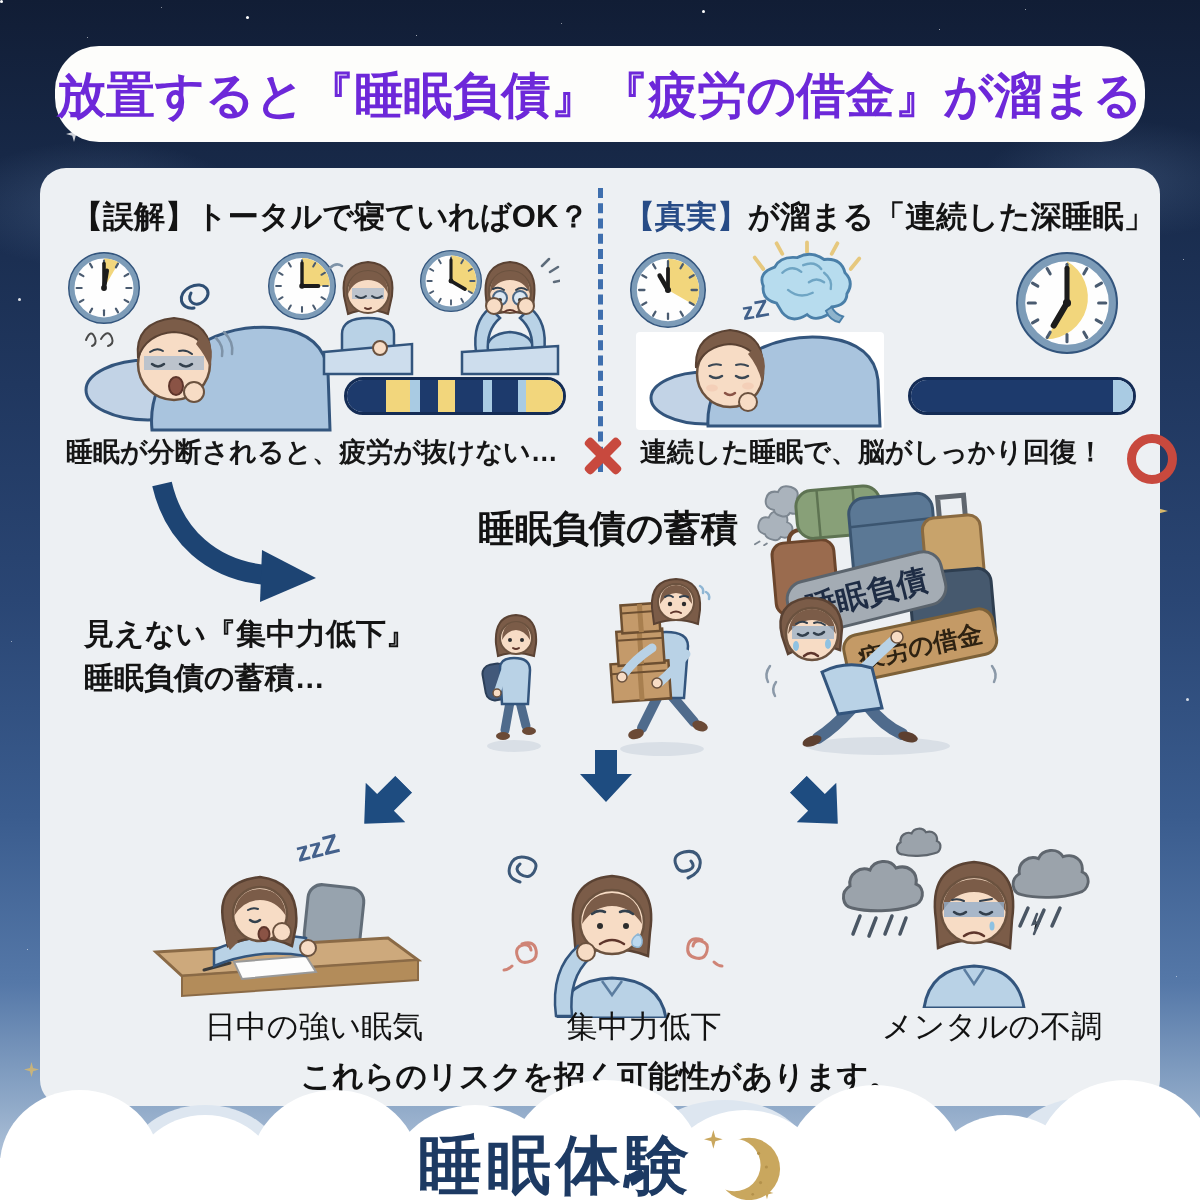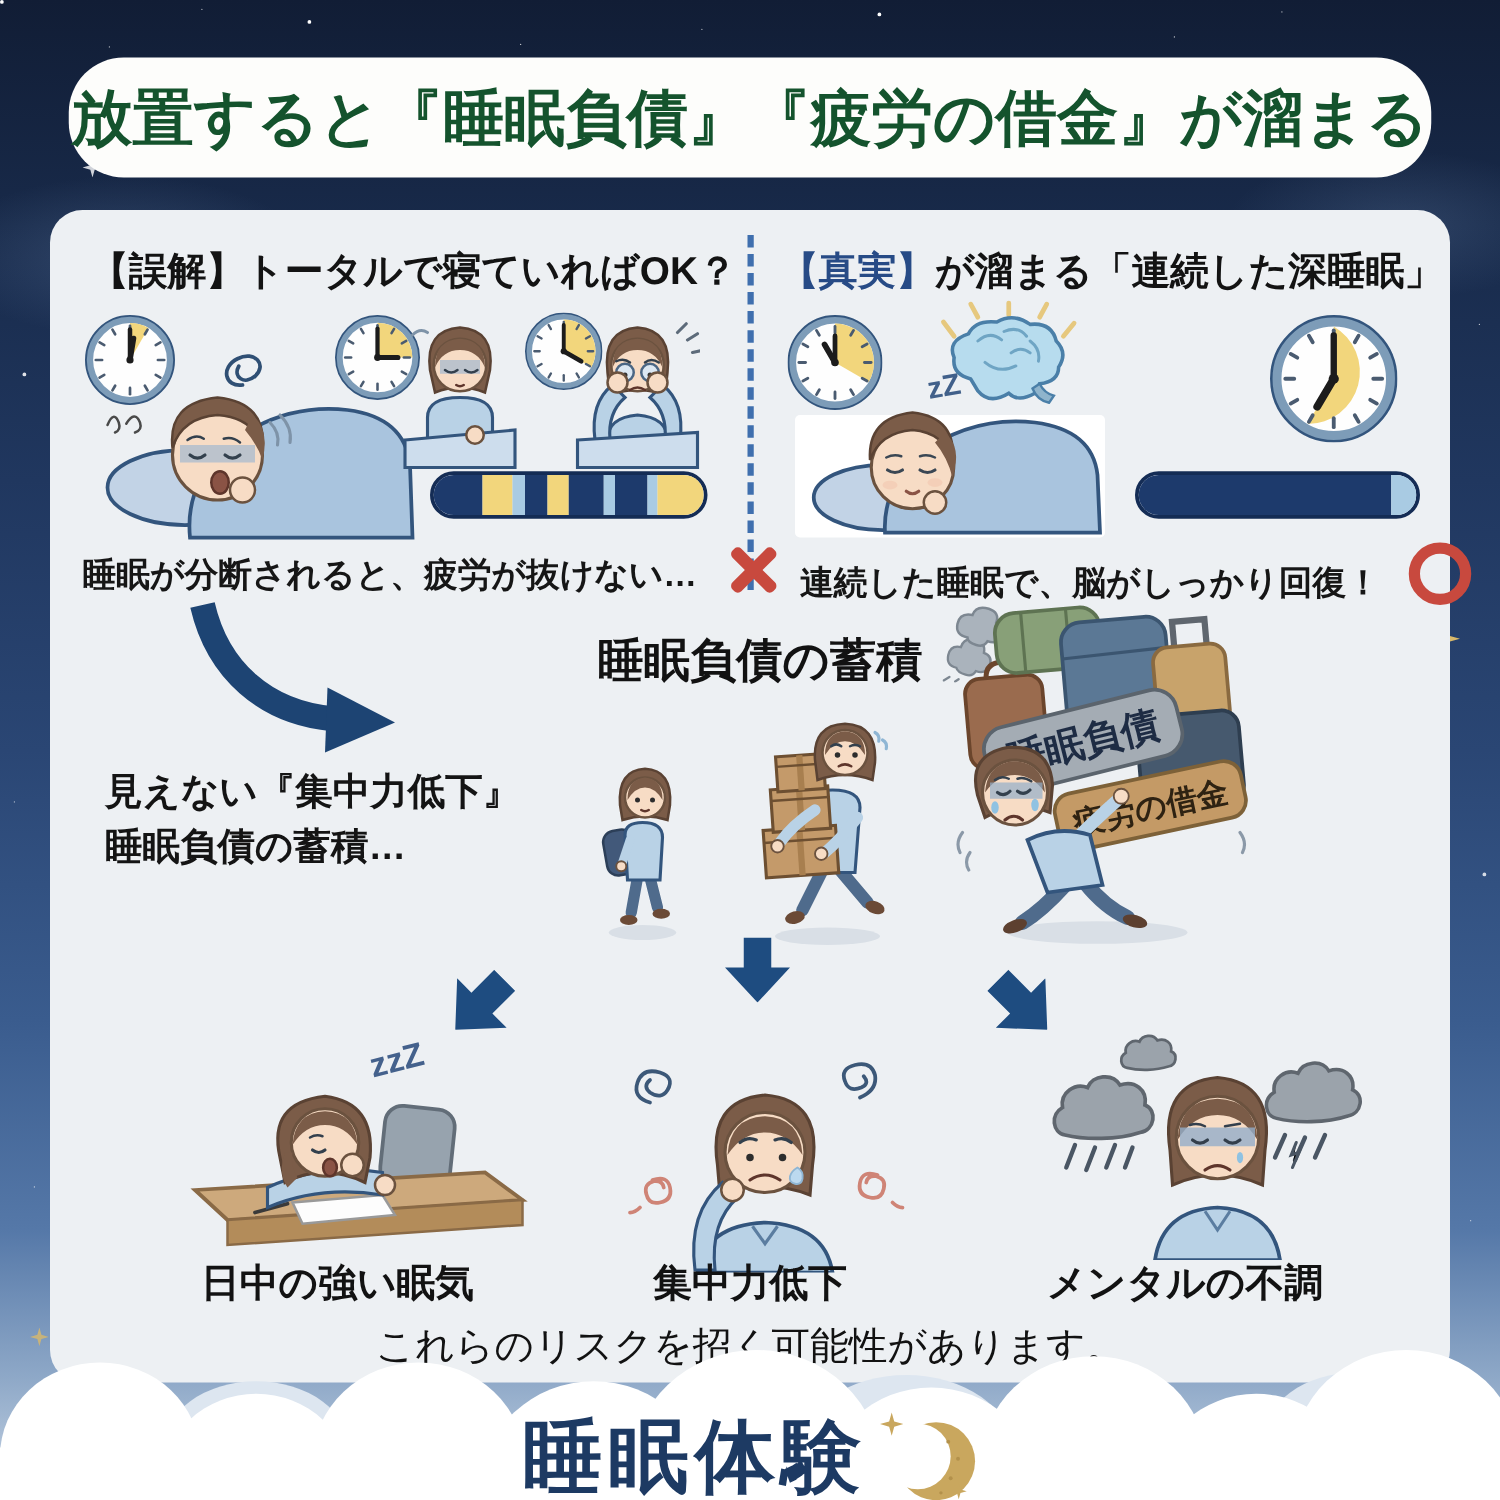--- a/index.html
+++ b/index.html
@@ -7,37 +7,37 @@
   .canvas{position:relative;width:1200px;height:1200px;overflow:hidden;
     background:linear-gradient(180deg,#111d35 0%,#182a4a 15%,#20375f 32%,#2a4674 50%,#3a5c8e 68%,#5578a8 82%,#8fa9c8 92%,#c9d6e6 100%);}
   .abs{position:absolute;}
   .stars{position:absolute;left:0;top:0;width:3px;height:3px;border-radius:50%;background:#fff;
     box-shadow:246px 16px 0 0 #fff,415px 34px 0 -1px #ffffffcc,702px 10px 0 0 #fff,938px 28px 0 -1px #ffffffd0,
     1108px 58px 0 0 #fff,86px 36px 0 -1px #ffffffbb,160px 6px 0 -1px #ffffffaa,560px 22px 0 -1px #ffffffaa,
     1024px 8px 0 -1px #ffffffbb,18px 298px 0 0 #ffffffdd,1182px 258px 0 -1px #ffffffbb,10px 640px 0 -1px #ffffffaa,
     1186px 698px 0 0 #ffffffcc,26px 948px 0 -1px #ffffffbb,1175px 975px 0 -1px #ffffffaa;}
   .wisp{position:absolute;border-radius:50%;pointer-events:none;}
   .banner{position:absolute;left:55px;top:46px;width:1090px;height:96px;background:#fdfdfb;border-radius:44px;}
-  .banner-text{width:100%;height:116px;line-height:98px;text-align:center;font-size:49px;font-weight:900;color:#14532d;white-space:nowrap;letter-spacing:0px;}
+  .banner-text{width:100%;height:116px;line-height:98px;text-align:center;font-size:49px;font-weight:900;color:#6d28d9;white-space:nowrap;letter-spacing:0px;}
   .panel{position:absolute;left:40px;top:168px;width:1120px;height:938px;background:#edf0f3;border-radius:26px;}
   .divider{position:absolute;left:598px;top:188px;height:284px;border-left:5px dashed #3f6fae;}
   .col-header{position:absolute;font-size:31px;font-weight:900;color:#131313;white-space:nowrap;}
   .tag-true{color:#274b86;}
-  .caption-row{position:absolute;display:flex;align-items:flex-end;gap:23px;font-size:27px;font-weight:900;color:#161616;white-space:nowrap;}
+  .caption-row{position:absolute;display:flex;align-items:flex-start;gap:23px;font-size:27px;font-weight:900;color:#161616;white-space:nowrap;}
   .x-mark{position:relative;width:44px;height:44px;flex:0 0 auto;}
   .x-mark::before,.x-mark::after{content:"";position:absolute;left:50%;top:50%;width:46px;height:10px;background:#c8493e;border-radius:4px;}
   .x-mark::before{transform:translate(-50%,-50%) rotate(45deg);}
   .x-mark::after{transform:translate(-50%,-50%) rotate(-45deg);}
   .o-mark{width:32px;height:32px;border:9px solid #c8493e;border-radius:50%;flex:0 0 auto;}
   .bar{position:absolute;display:flex;height:32px;border:3px solid #142c55;border-radius:19px;overflow:hidden;}
   .bar span{height:100%;}
   .section-title{position:absolute;transform:translateX(-50%);font-size:37px;font-weight:900;color:#121212;white-space:nowrap;}
   .note-block{position:absolute;font-size:30px;font-weight:900;color:#141414;line-height:44px;white-space:nowrap;}
-  .risk-label{position:absolute;transform:translateX(-50%);font-size:31px;font-weight:700;color:#121212;white-space:nowrap;}
-  .footer-note{position:absolute;left:600px;transform:translateX(-50%);font-size:31px;font-weight:400;color:#121212;white-space:nowrap;}
+  .risk-label{position:absolute;transform:translateX(-50%);font-size:31px;font-weight:400;color:#121212;white-space:nowrap;margin-left:44px;}
+  .footer-note{position:absolute;left:600px;transform:translateX(-50%);font-size:31px;font-weight:700;color:#121212;white-space:nowrap;}
   .snore{position:absolute;font-weight:900;color:#41608a;}
   .white-patch{position:absolute;background:#ffffff;border-radius:4px;}
   .cloud{position:absolute;border-radius:50%;background:#ffffff;}
   .cloud.shade{background:#dde6f0;}
   .cloud-base{position:absolute;left:0;bottom:0;width:1200px;height:42px;background:#ffffff;}
   .brand-row{position:absolute;left:0;top:1122px;width:1200px;display:flex;justify-content:center;align-items:center;gap:10px;z-index:6;}
   .brand-name{font-family:"Liberation Serif","DejaVu Serif",serif;font-size:64px;font-weight:700;color:#1d3a63;letter-spacing:5px;}
   svg{display:block;}
 </style>
 </head>

